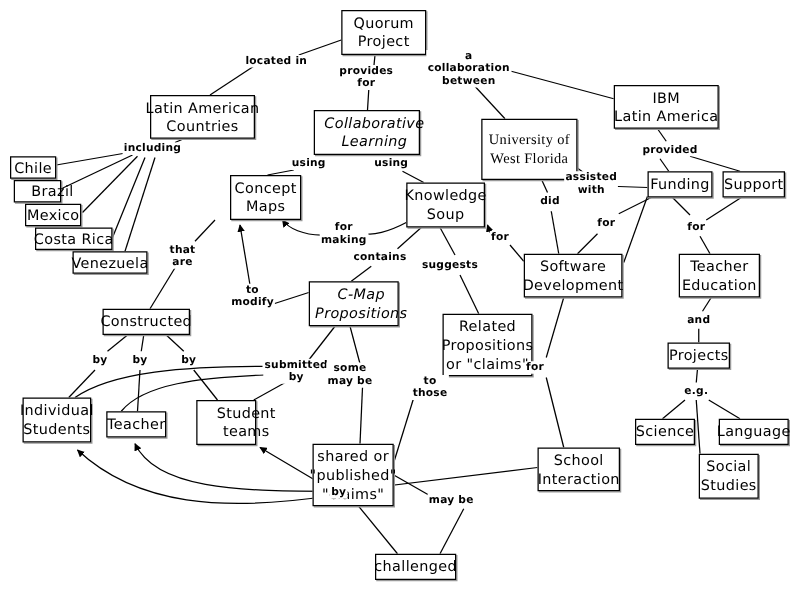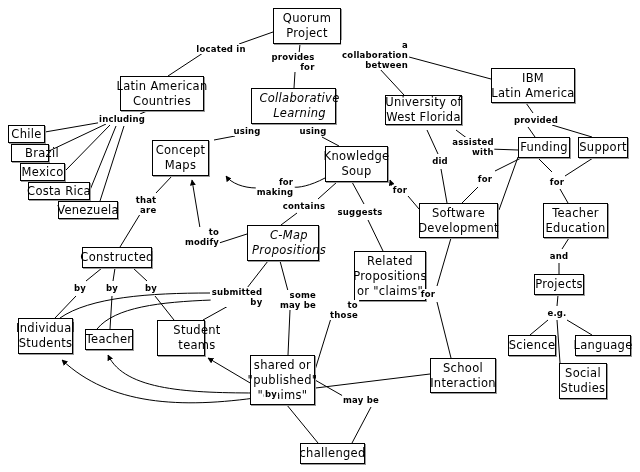--- a/index.html
+++ b/index.html
@@ -41,21 +41,21 @@
     box-shadow: 1px 1px 0 #9a9a9a;
   }
   .node.italic { font-style: italic; padding-left: 12px; }
   .linklabel {
     position: absolute;
     color: #000000;
     font-family: "DejaVu Sans", sans-serif;
     font-size: 8.5px;
     font-weight: bold;
     line-height: 10px;
-    text-align: right;
+    text-align: center;
     white-space: pre;
     letter-spacing: 0.2px;
     transform: translate(-50%, -50%);
     background: #ffffff;
     padding: 0 1px;
   }
 </style>
 </head>
 <body>
 
@@ -165,30 +165,30 @@
     </g>
   </svg>
 
   <div id="nodes">
       <div class="node" style="left: 273px; top: 8px; width: 68px; height: 36px;">Quorum
 Project</div>
       <div class="node" style="left: 120px; top: 76px; width: 84px; height: 35px;">Latin American
 Countries</div>
       <div class="node italic" style="left: 251px; top: 88px; width: 85px; height: 36px;">Collaborative
 Learning</div>
-      <div class="node" style="left: 385px; top: 95px; width: 77px; height: 30px;">University of
+      <div class="node" style="left: 385px; top: 95px; width: 77px; height: 49px; font-family: Liberation Serif, serif;">University of
 West Florida</div>
       <div class="node" style="left: 491px; top: 68px; width: 84px; height: 35px;">IBM
 Latin America</div>
       <div class="node" style="left: 8px; top: 125px; width: 37px; height: 18px;">Chile</div>
       <div class="node" style="left: 11px; top: 144px; width: 38px; height: 18px; padding-left: 24px;">Brazil</div>
       <div class="node" style="left: 20px; top: 163px; width: 45px; height: 18px;">Mexico</div>
       <div class="node" style="left: 28px; top: 182px; width: 62px; height: 18px;">Costa Rica</div>
       <div class="node" style="left: 58px; top: 201px; width: 60px; height: 18px;">Venezuela</div>
-      <div class="node" style="left: 152px; top: 140px; width: 57px; height: 36px;">Concept
+      <div class="node" style="left: 184px; top: 140px; width: 57px; height: 36px;">Concept
 Maps</div>
       <div class="node" style="left: 325px; top: 146px; width: 63px; height: 36px;">Knowledge
 Soup</div>
       <div class="node" style="left: 518px; top: 137px; width: 52px; height: 21px;">Funding</div>
       <div class="node" style="left: 578px; top: 137px; width: 50px; height: 21px;">Support</div>
       <div class="node" style="left: 419px; top: 203px; width: 79px; height: 35px;">Software
 Development</div>
       <div class="node" style="left: 543px; top: 203px; width: 65px; height: 35px;">Teacher
 Education</div>
       <div class="node italic" style="left: 247px; top: 225px; width: 72px; height: 36px;">C-Map
@@ -235,21 +235,21 @@
       <div class="linklabel" style="left: 400px; top: 190px;">for</div>
       <div class="linklabel" style="left: 146px; top: 205px;">that
 are</div>
       <div class="linklabel" style="left: 304px; top: 206px;">contains</div>
       <div class="linklabel" style="left: 360px; top: 212px;">suggests</div>
       <div class="linklabel" style="left: 559px; top: 256px;">and</div>
       <div class="linklabel" style="left: 202px; top: 237px;">to
 modify</div>
       <div class="linklabel" style="left: 237px; top: 297px;">submitted
 by</div>
-      <div class="linklabel" style="left: 298px; top: 300px;">some
+      <div class="linklabel" style="left: 280px; top: 300px;">some
 may be</div>
       <div class="linklabel" style="left: 344px; top: 310px;">to
 those</div>
       <div class="linklabel" style="left: 428px; top: 294px;">for</div>
       <div class="linklabel" style="left: 557px; top: 313px;">e.g.</div>
       <div class="linklabel" style="left: 80px; top: 288px;">by</div>
       <div class="linklabel" style="left: 112px; top: 288px;">by</div>
       <div class="linklabel" style="left: 151px; top: 288px;">by</div>
       <div class="linklabel" style="left: 271px; top: 394px;">by</div>
       <div class="linklabel" style="left: 361px; top: 400px;">may be</div>

